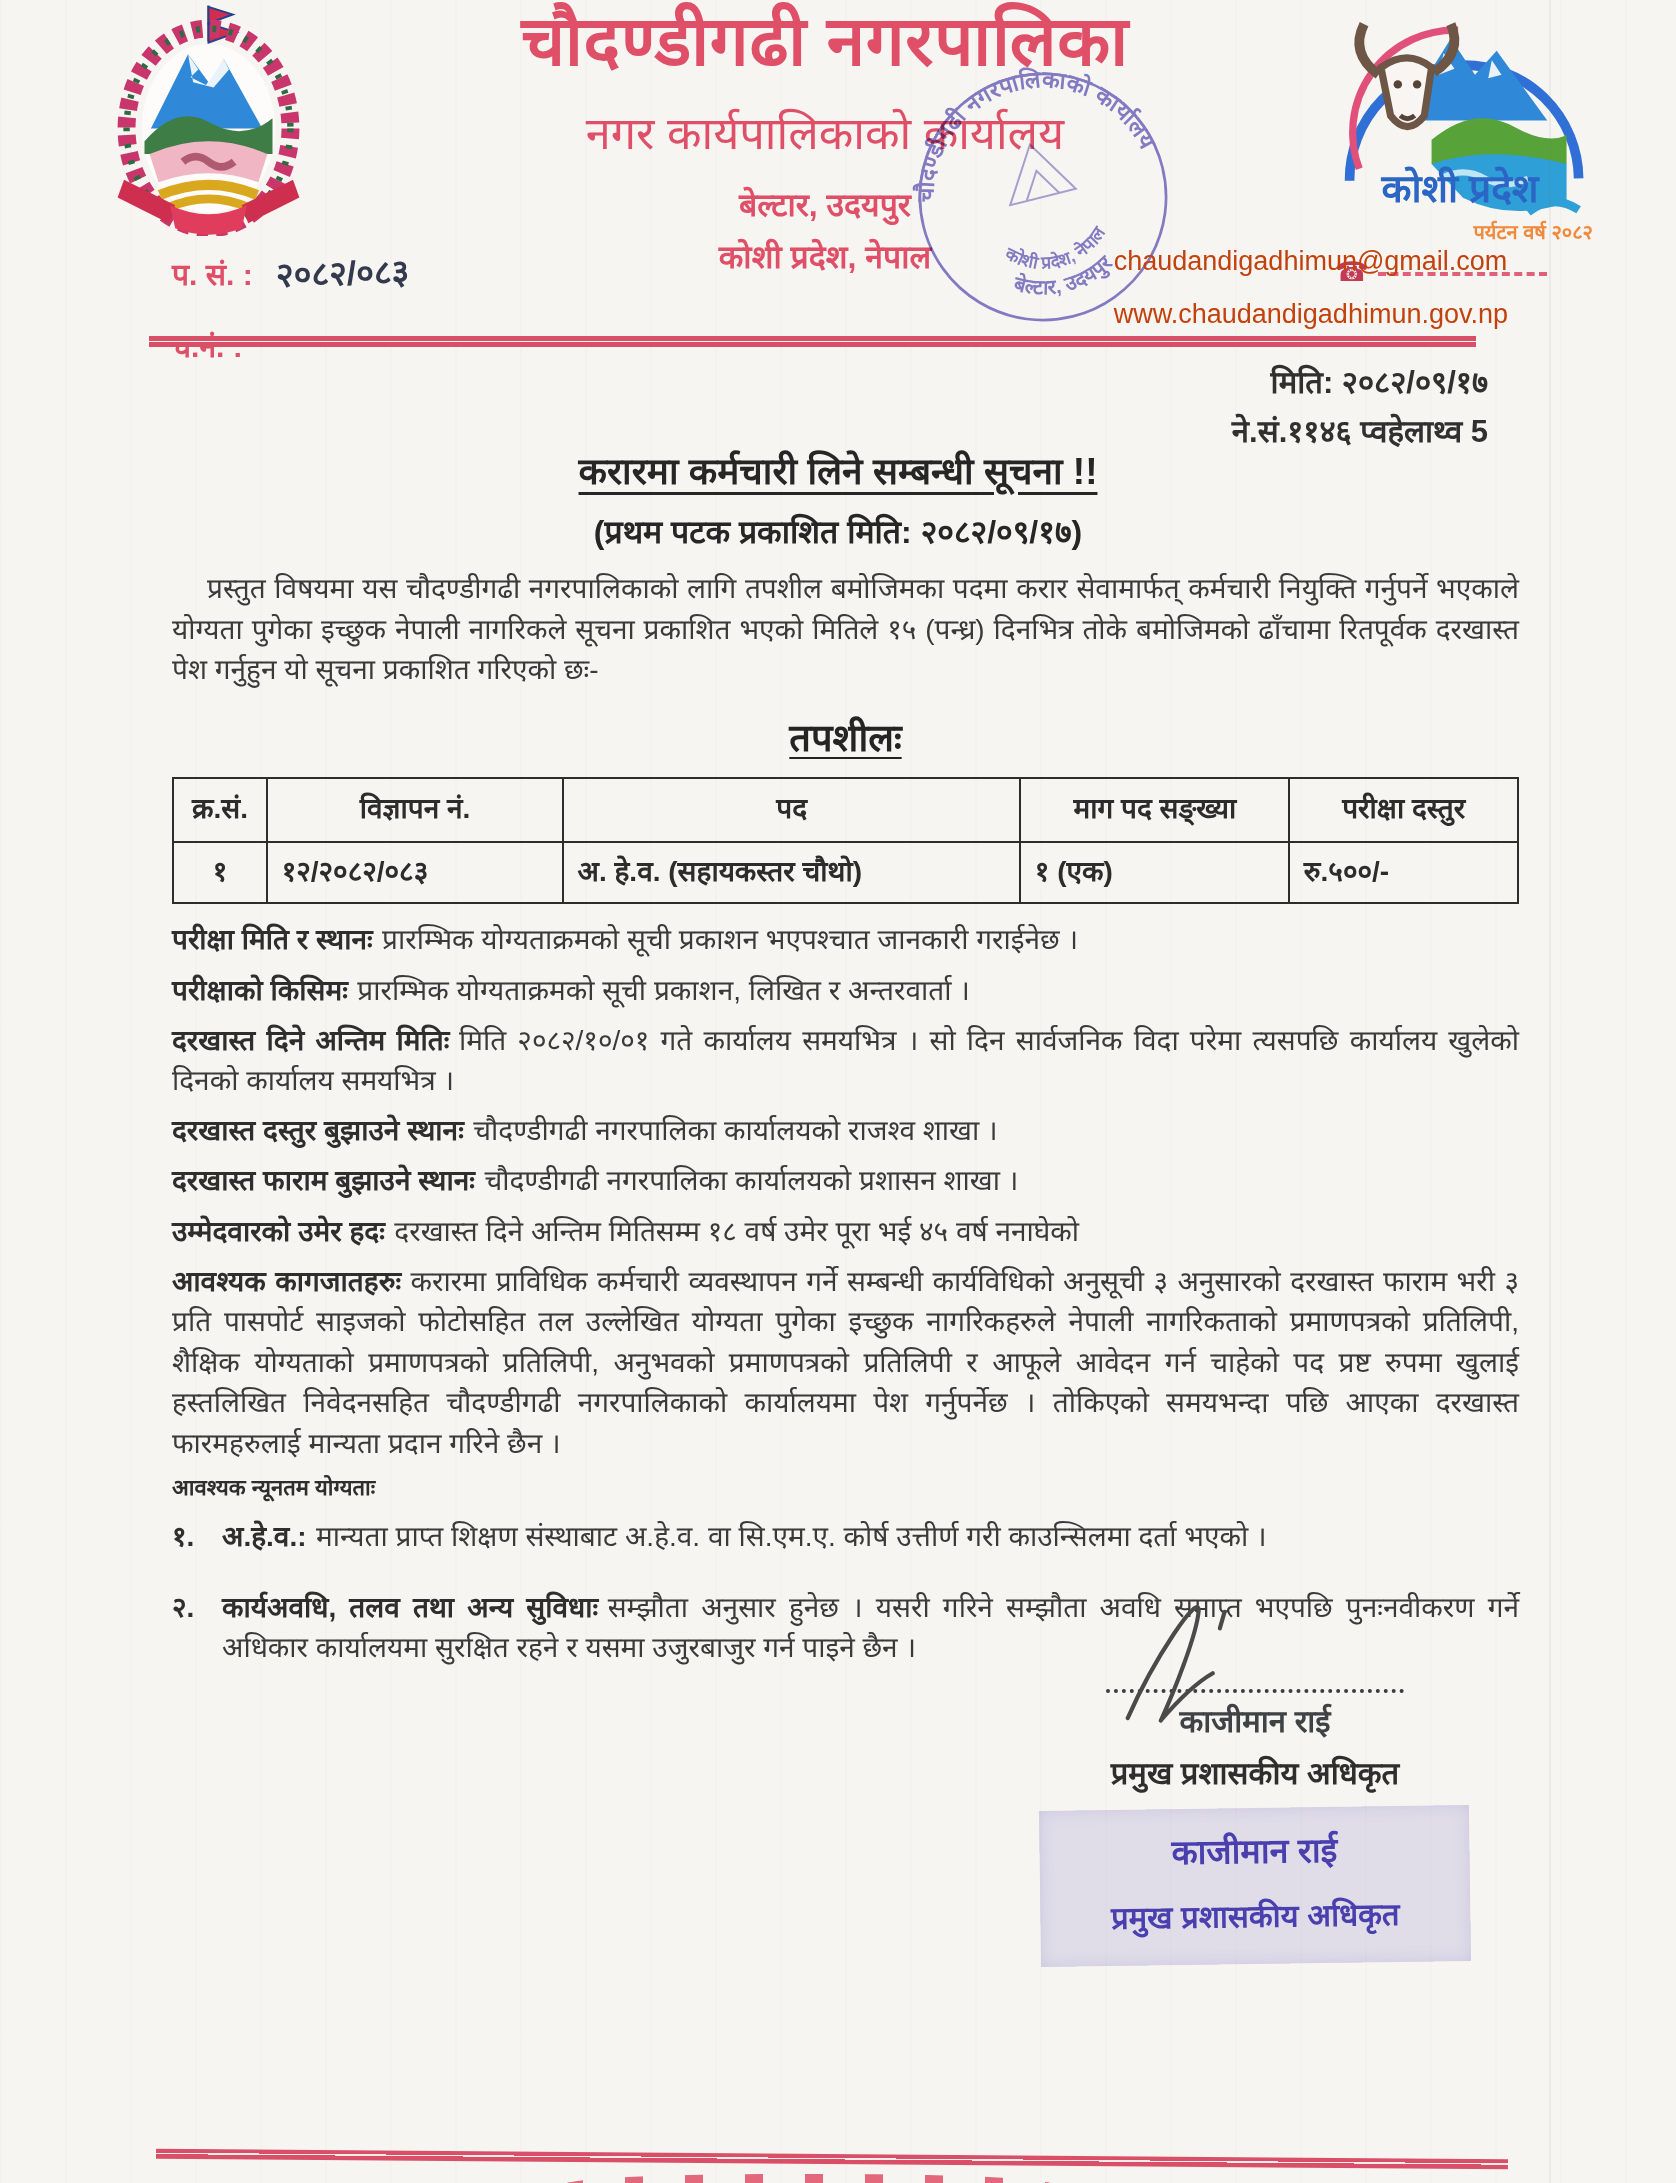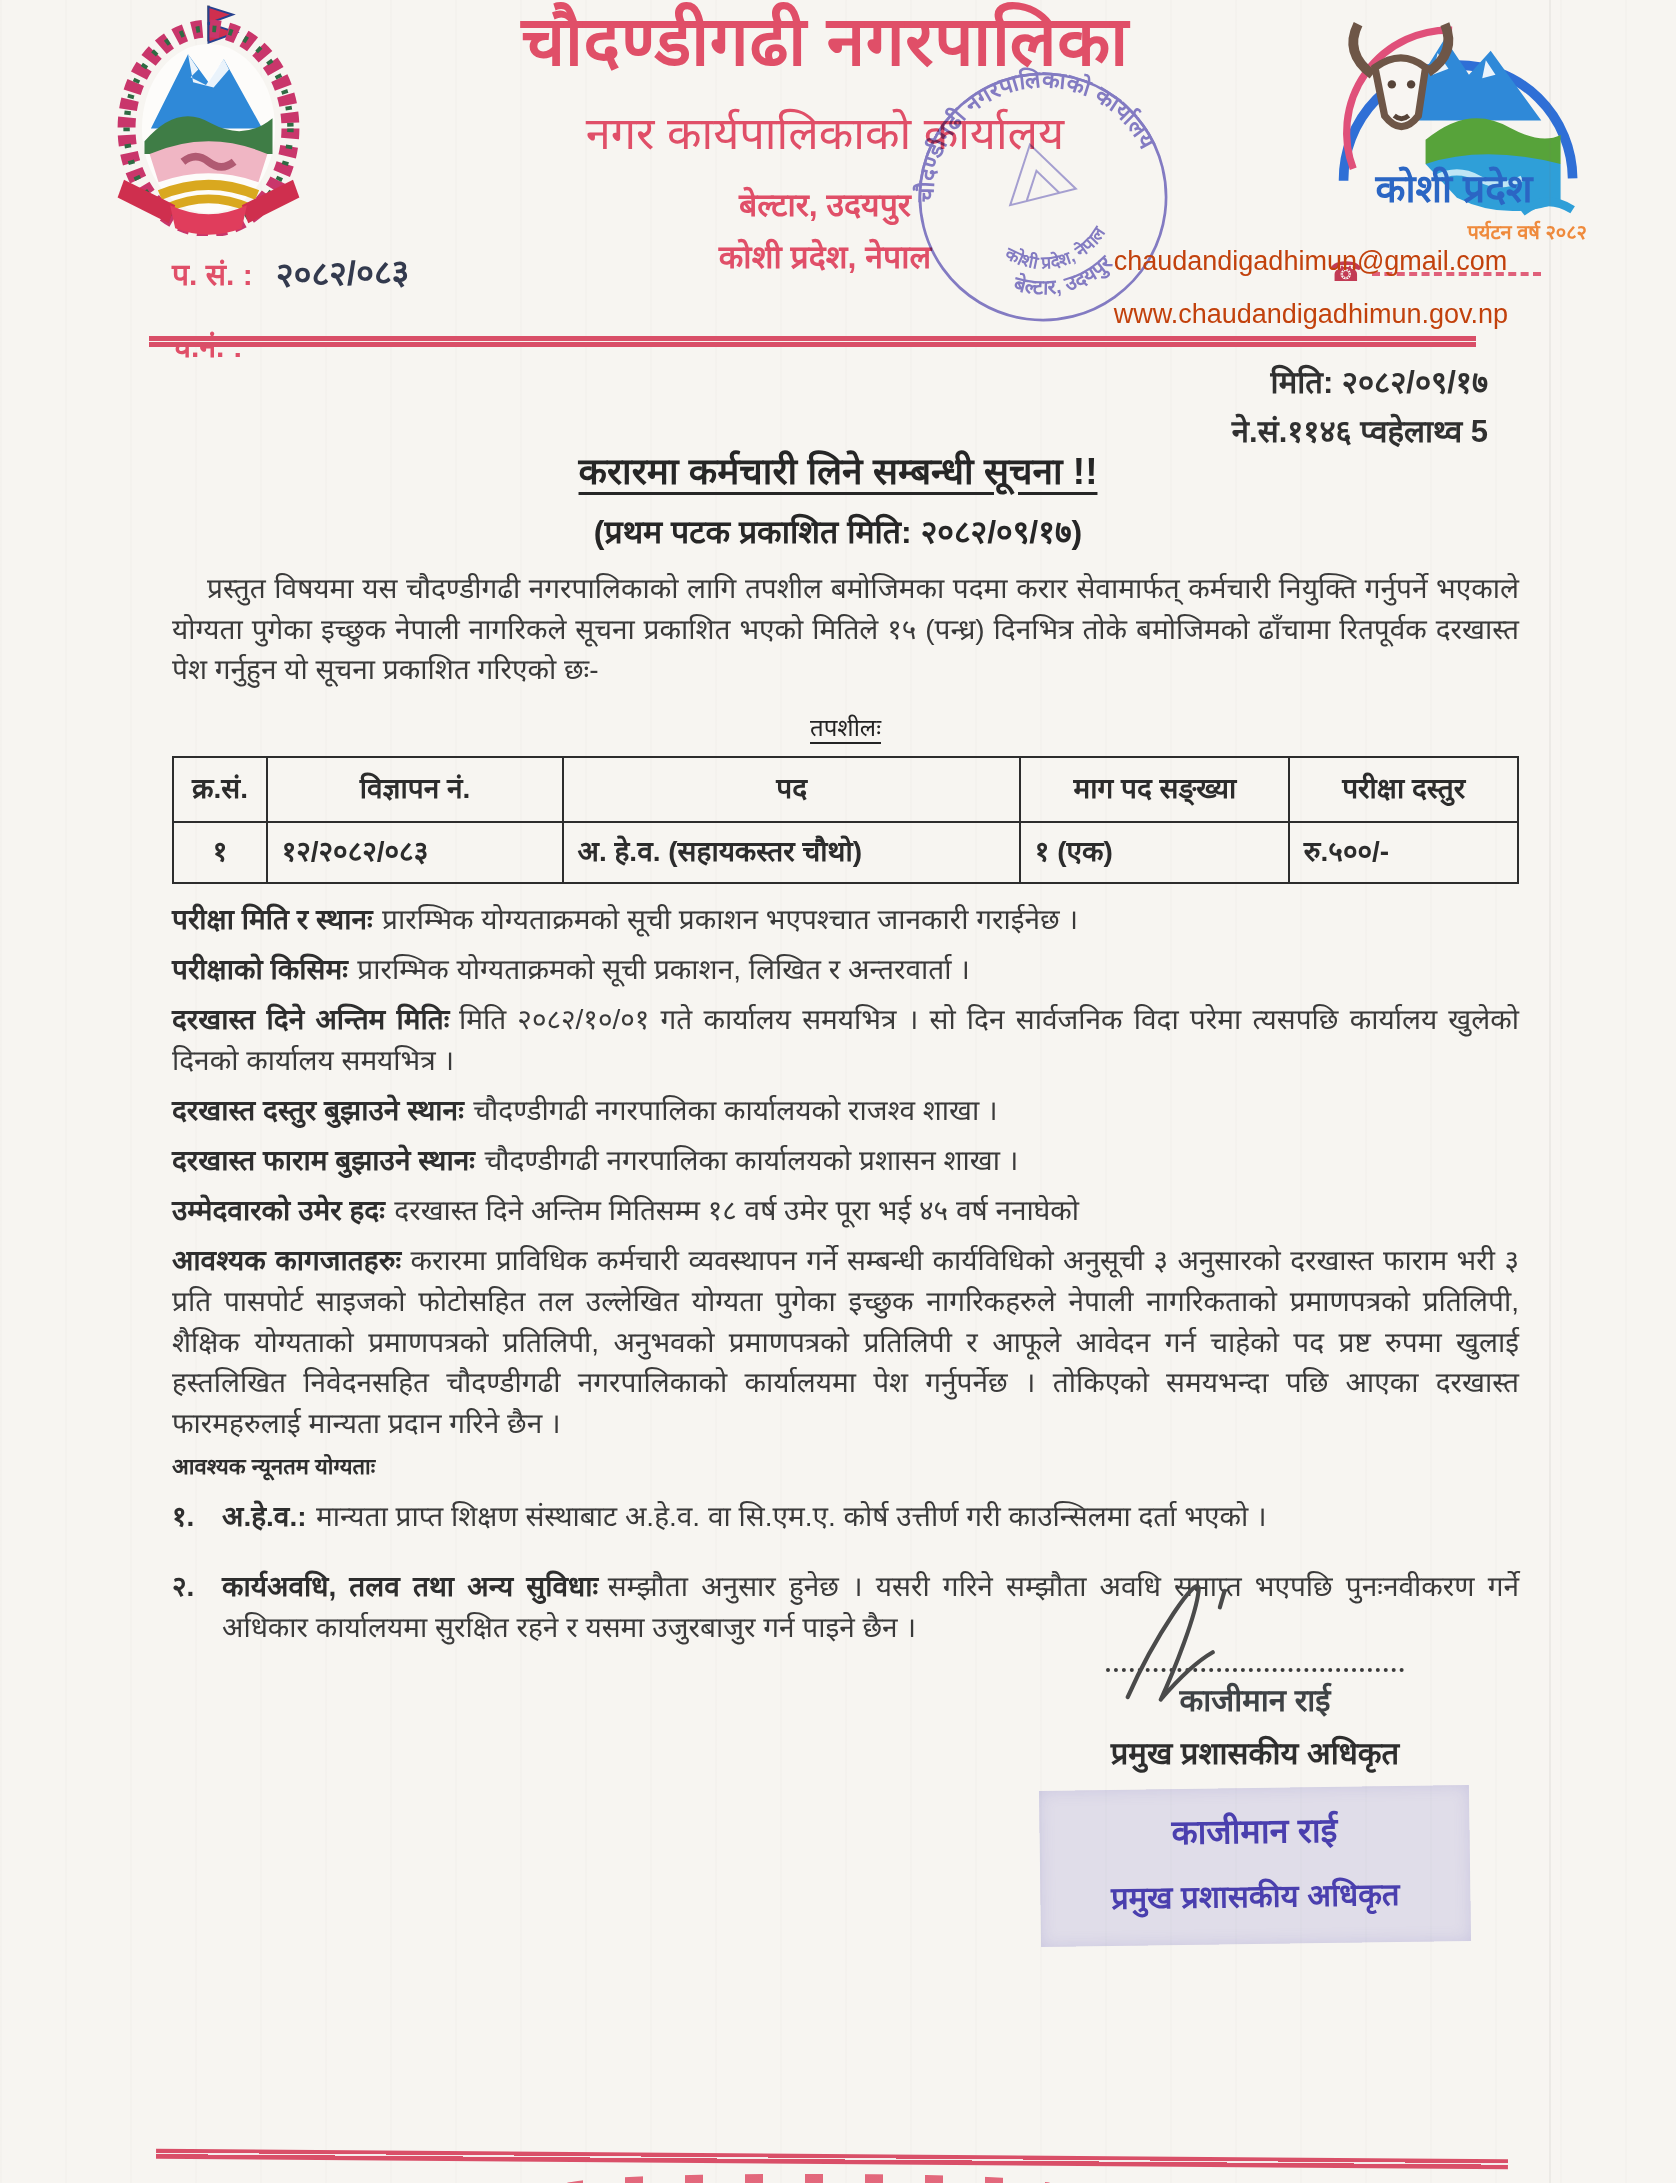--- a/index.html
+++ b/index.html
@@ -16,21 +16,21 @@
   .fold { position:absolute; right:125px; top:0; bottom:0; width:2px; background:rgba(120,110,100,0.08); }
 
   
   .emblem { position:absolute; left:80px; top:2.7px; }
   .head-center { position:absolute; left:365px; top:0; width:920px; text-align:center; color:#e04f68; }
   .h-muni  { font-size:69px; font-weight:bold; margin:-9.5px 0 0; white-space:nowrap; letter-spacing:0.7px; }
   .h-office{ font-size:45px; font-weight:normal; margin-top:16px; white-space:nowrap; }
   .h-addr  { font-size:32px; font-weight:bold; margin-top:20px; }
   .h-prov  { font-size:32px; font-weight:bold; margin-top:9.5px; }
 
-  .koshi { position:absolute; right:70px; top:0; width:304px; text-align:center; }
+  .koshi { position:absolute; right:64px; top:0; width:304px; text-align:center; }
   .koshi-title { color:#2b66c4; font-size:39px; font-weight:bold; margin-top:-65px; }
   .koshi-tag   { color:#ef8a3c; font-size:20px; font-weight:bold; margin-top:5.4px; text-align:right; padding-right:19px; }
   .phone-row { margin-top:10.8px; text-align:left; padding-left:27px; color:#c23b55; font-size:27px; }
   .phone-dashes { display:inline-block; vertical-align:middle; margin-left:9.5px; width:169px; height:0;
                   border-bottom:4.7px dashed #e0607a; }
 
   .round-stamp { position:absolute; left:901px; top:55px; width:284px; height:284px;
                  color:#655cc0; opacity:.78; transform:rotate(-14deg); mix-blend-mode:multiply; }
 
   .ref-block { position:absolute; left:172px; top:249px; color:#e04f68; font-size:30px; font-weight:bold; }
@@ -52,21 +52,21 @@
   .date-block div + div { margin-top:6.8px; }
 
   .notice-head { position:absolute; left:0; top:444px; width:100%; text-align:center; color:#262626; }
   .notice-title { font-size:37px; font-weight:bold; text-decoration:underline; text-decoration-thickness:2.7px; text-underline-offset:8px; }
   .notice-sub   { font-size:32px; font-weight:bold; margin-top:13.5px; }
 
   
   .content { position:absolute; left:172px; top:569px; width:1347px; font-size:28px; line-height:1.45; font-weight:500; color:#3a3a3a; }
   .intro { margin:0; text-align:justify; text-indent:35px; }
 
-  .tbl-title { text-align:center; font-weight:400; font-size:24px; margin:20px 0 10.8px; color:#242424;
+  .tbl-title { text-align:center; font-weight:700; font-size:38px; margin:20px 0 10.8px; color:#242424;
                text-decoration:underline; text-decoration-thickness:2px; text-underline-offset:6px; }
   table.spec { width:100%; border-collapse:collapse; border:2.7px solid #2d2d2d; font-size:28px; color:#2c2c2c; }
   table.spec th { border:2px solid #2d2d2d; padding:10.8px 6.8px; font-weight:800; text-align:center; }
   table.spec td { border:2px solid #2d2d2d; padding:9.5px 13.5px; font-weight:600; text-align:left; }
   table.spec td.c { text-align:center; }
 
   .detail { margin:9.5px 0 0; text-align:justify; }
   .detail.first { margin-top:16px; }
   .detail strong, .note strong, .qbody strong { font-weight:800; color:#2e2e2e; margin-right:9.5px; }
 

